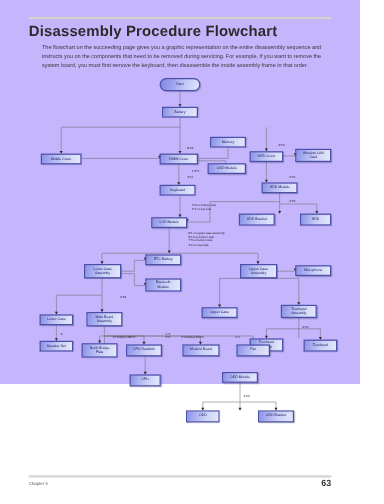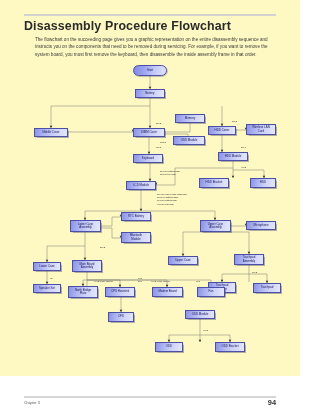--- a/index.html
+++ b/index.html
@@ -5,22 +5,22 @@
   * { box-sizing: border-box; }
   html, body {
     margin: 0; padding: 0;
     width: 300px; height: 420px;
     background: #ffffff;
     font-family: "Liberation Sans", sans-serif;
     overflow: hidden;
   }
   #page {
     position: relative;
-    width: 300px; height: 376px;
-    background: #fef9c3;
+    width: 300px; height: 320px;
+    background: #c4b5fd;
   }
 
   
   .top-rule {
     position: absolute;
     left: 24px; top: 14px;
     width: 252px; height: 2px;
     background: #d2d2d2;
   }
   .page-title {
@@ -222,15 +222,15 @@
       <div class="edge-label" style="left: 138px; top: 217px;">C*1
 2*3</div>
       <div class="edge-label" style="left: 151px; top: 220px;">4*I B4(3G) 3R0*2</div>
       <div class="edge-label" style="left: 196px; top: 220px;">C*1</div>
       <div class="edge-label" style="left: 252px; top: 211px;">6*F2</div>
       <div class="edge-label" style="left: 203px; top: 269px;">4*F3</div>
     </div>
 
   <div class="bot-rule"></div>
   <div class="foot-left">Chapter 3</div>
-  <div class="foot-right">94</div>
+  <div class="foot-right">63</div>
 
 </div>
 
 </body></html>

